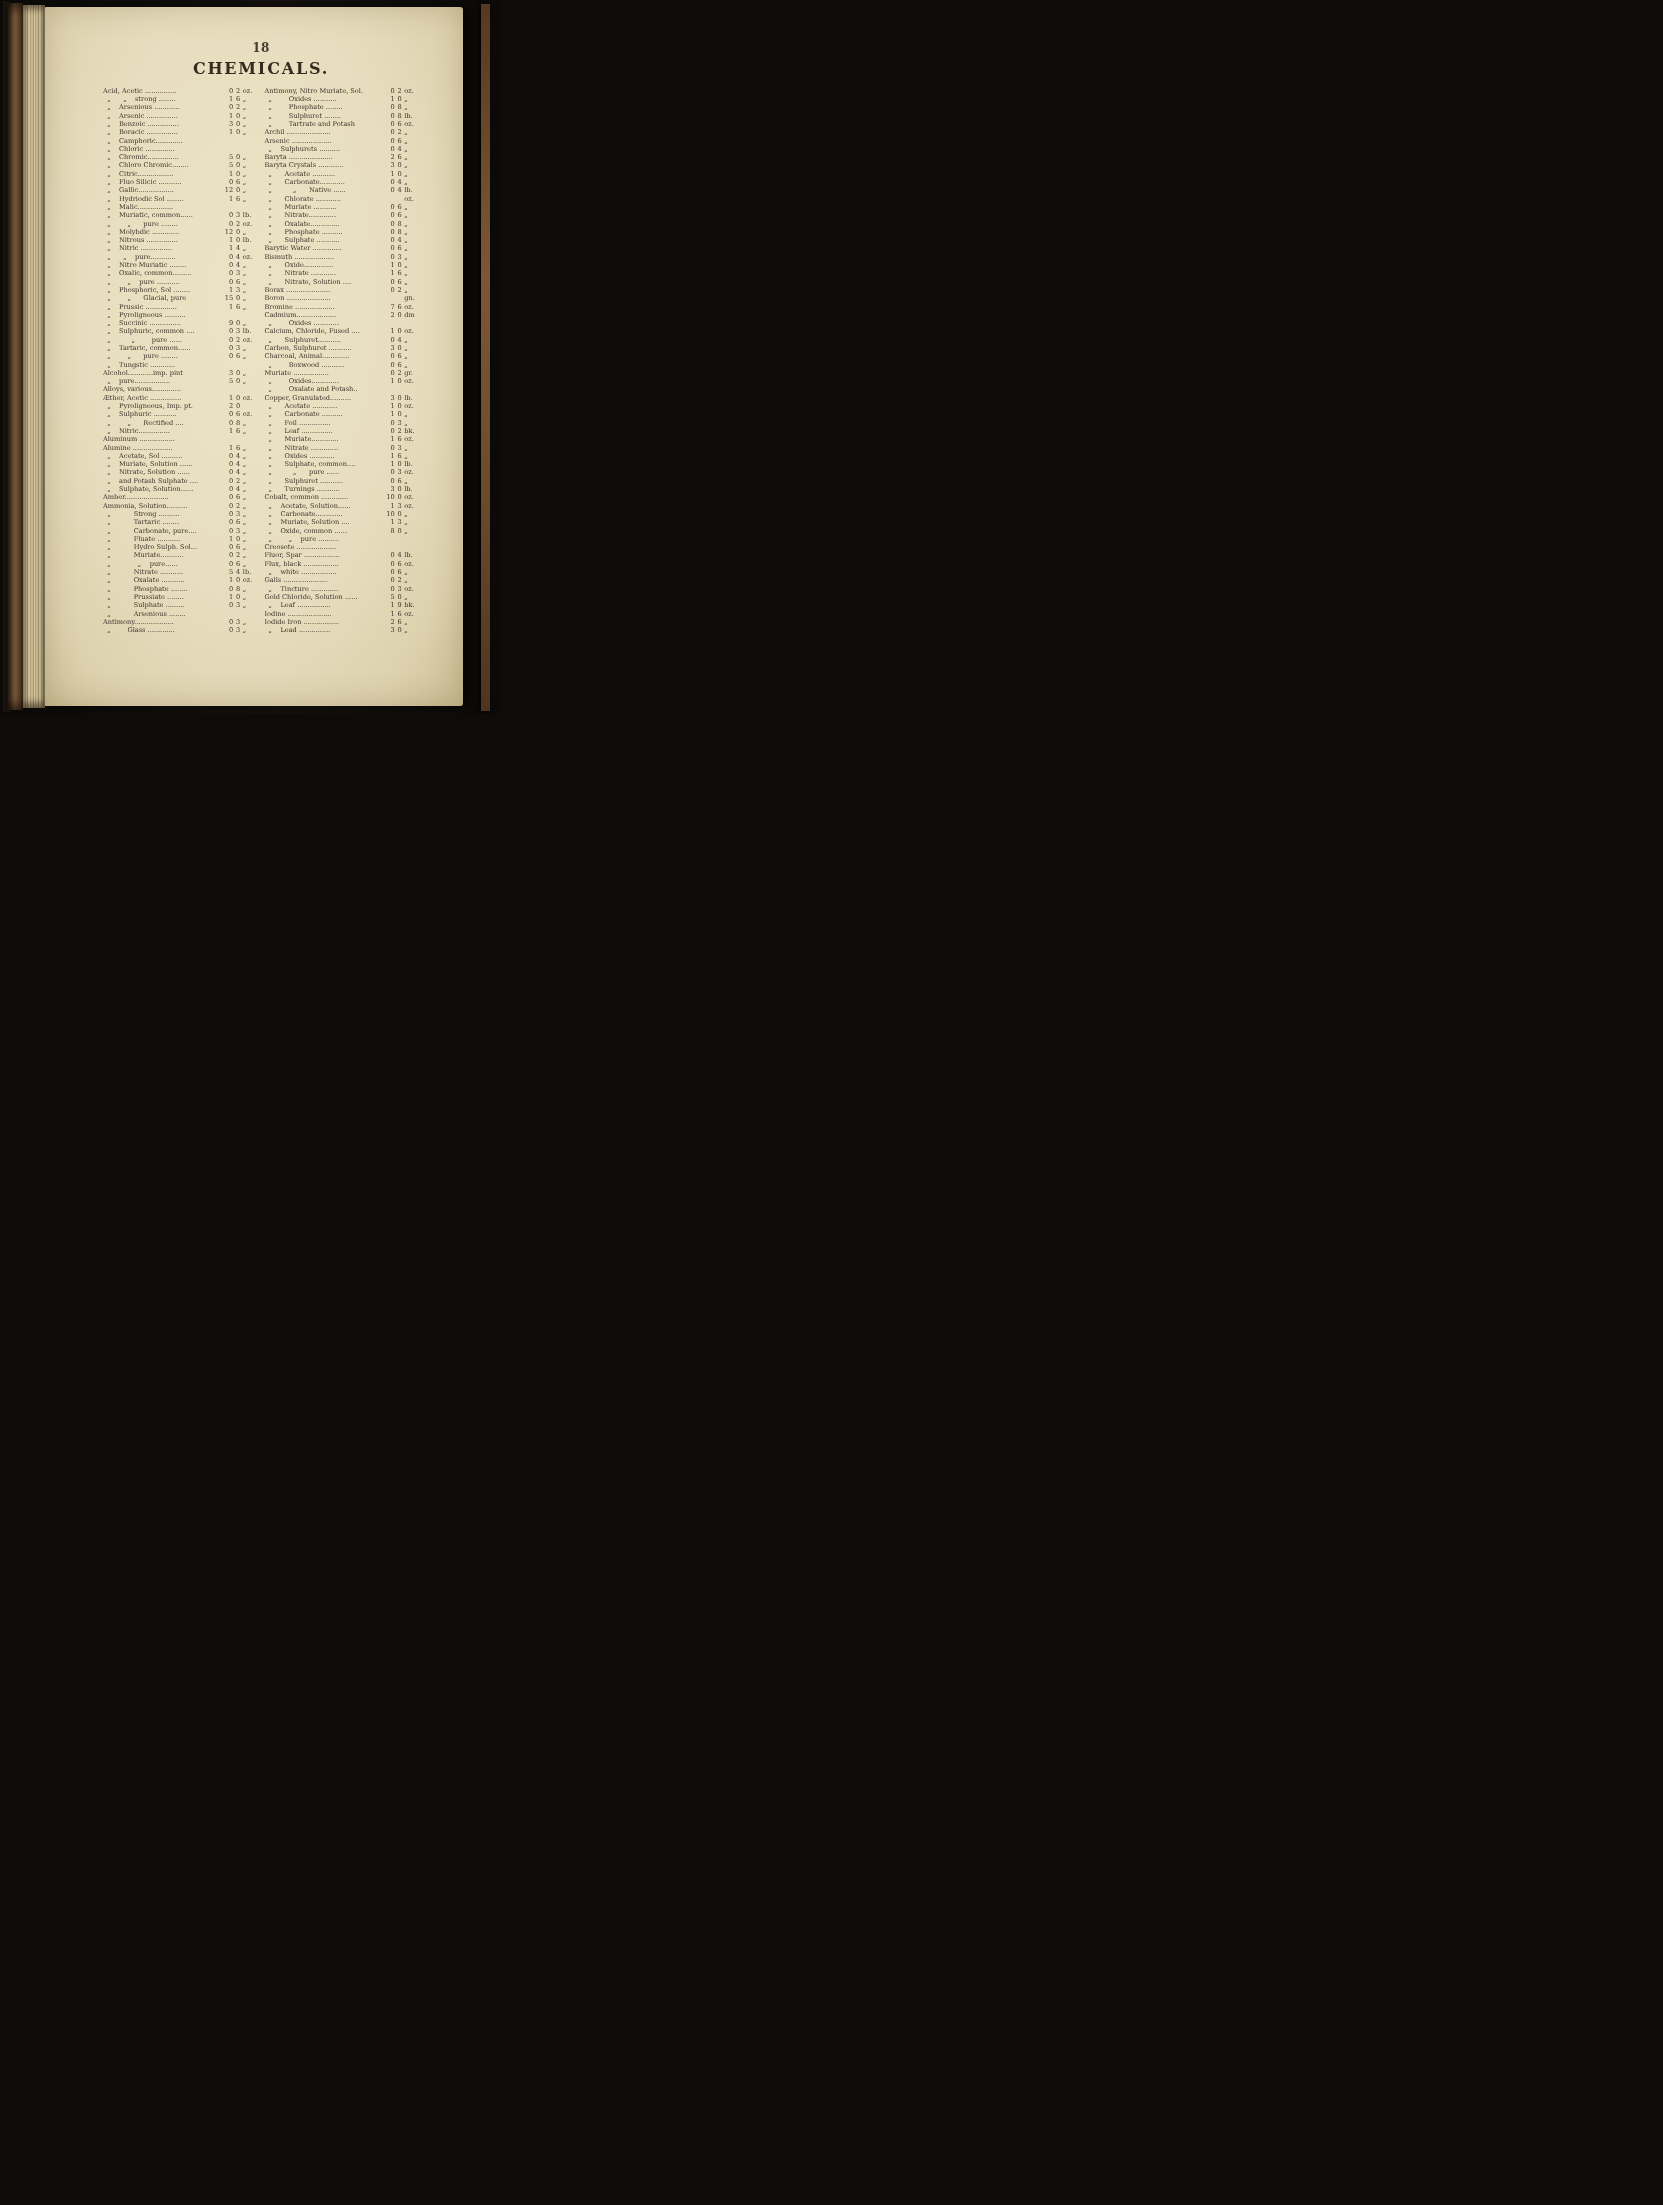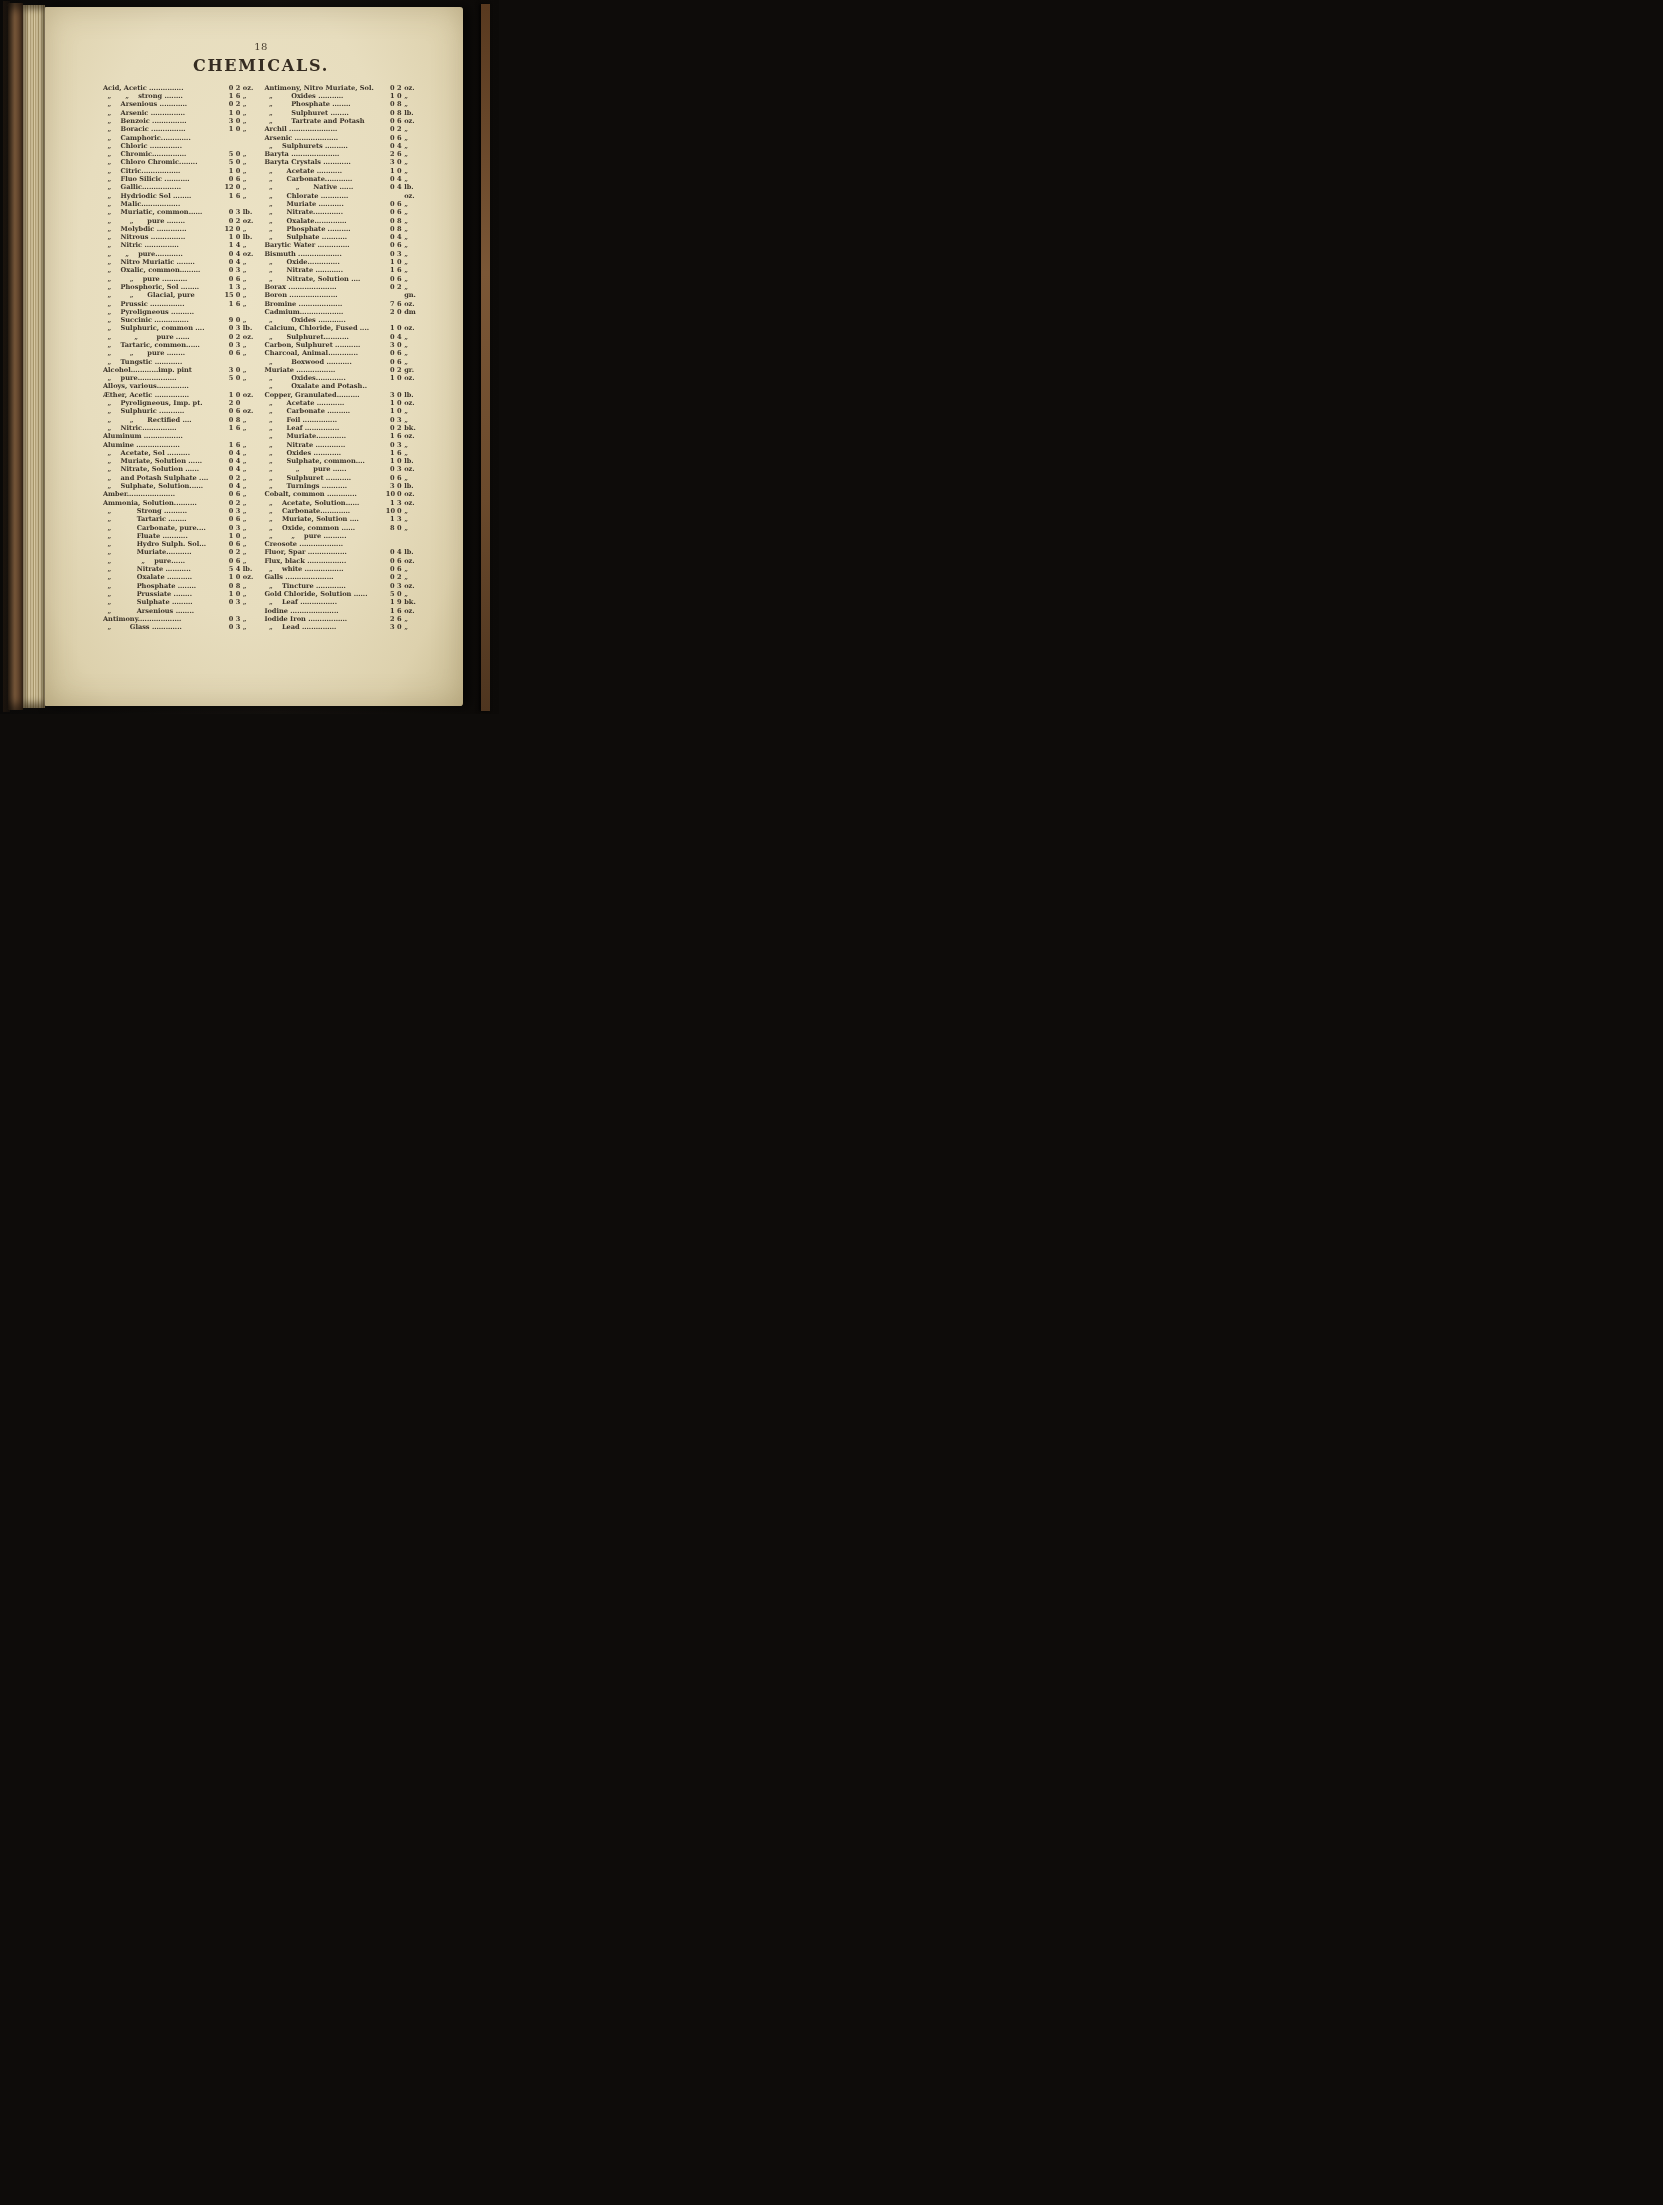--- a/index.html
+++ b/index.html
@@ -14,23 +14,23 @@
   .page-edges{position:absolute;left:23px;top:5.3px;width:22px;height:703px;
     background:repeating-linear-gradient(90deg,#d6c7a1 0 1.8px,#b2a179 1.8px 2.6px,#c9ba94 2.6px 4.4px,#a69569 4.4px 5.3px);
     box-shadow:inset 0 4.4px 6.2px rgba(40,30,15,.55), inset 0 -5.3px 7px rgba(40,30,15,.6);}
   .page{position:absolute;left:45px;top:7px;width:418px;height:699px;border-radius:0.9px 3.1px 3.1px 0.9px;
     background:radial-gradient(ellipse at 48% 42%, #ece3c6 0%, #e7ddbe 55%, #ddd1ad 82%, #c9bc93 100%);
     box-shadow:5.3px 0 11.5px rgba(0,0,0,.6), inset 0 0 31px rgba(110,90,50,.28);}
   .next-page-edge{position:absolute;left:481px;top:3.5px;width:8.8px;height:707px;
     background:linear-gradient(180deg,#58391f 0%,#7b5736 38%,#6b4a2c 70%,#4e351f 100%);
     box-shadow:-1.8px 0 3.5px rgba(0,0,0,.8);}
   .content{position:absolute;left:58px;top:34px;width:316px;color:#3c342a;}
-  .page-number{text-align:center;font-size:10px;letter-spacing:0.4px;color:#473d2e;margin-bottom:4px;}
+  .page-number{text-align:center;font-size:12px;letter-spacing:0.4px;color:#473d2e;margin-bottom:4px;font-weight:bold;}
   .title{text-align:center;font-size:16px;font-weight:bold;letter-spacing:1.8px;color:#352c21;margin-bottom:8.8px;}
-  .list-wrap{display:flex;align-items:flex-end;font-weight:bold;}
+  .list-wrap{display:flex;align-items:flex-end;}
   .col{width:153px;display:flex;flex-direction:column;}
   .divider{width:0.4px;background:#59503d;margin:0.9px 4px 0 4px;opacity:.85;}
   .row{display:flex;height:8.3px;line-height:8.3px;font-size:6.6px;white-space:pre;}
   .lbl{flex:1;overflow:hidden;white-space:pre;}
   .num{width:8.8px;text-align:right;}
   .num.d{width:7px;}
   .unit{width:13.2px;padding-left:2.6px;}
 </style>
 </head>
 <body>

